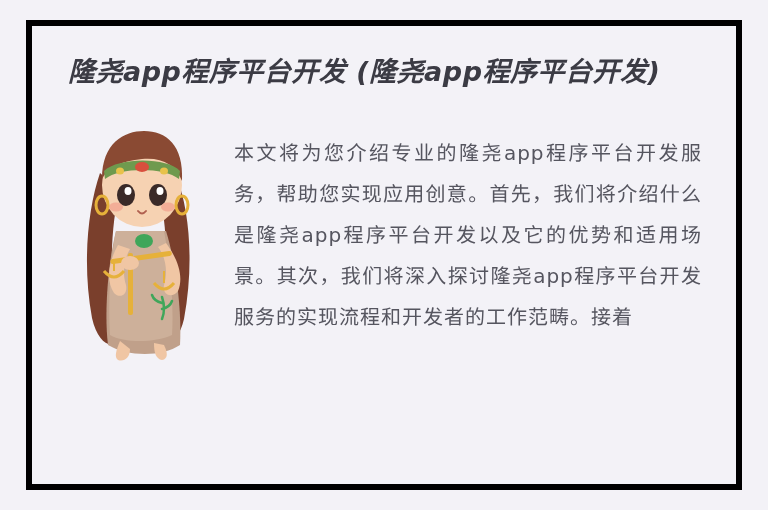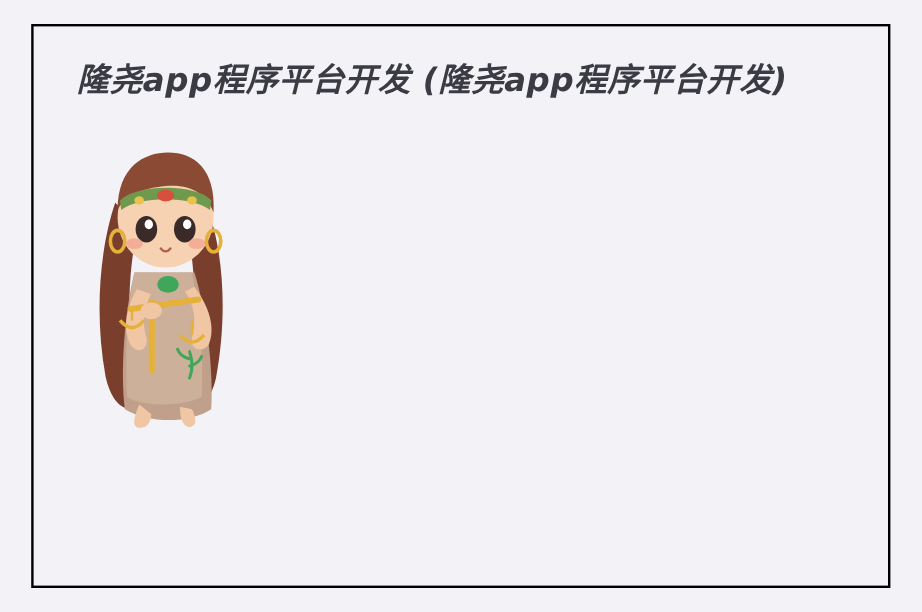--- a/index.html
+++ b/index.html
@@ -20,21 +20,21 @@
     background: #f3f2f7;
     box-sizing: border-box;
     padding: 14px;
   }
   .inner-frame {
     position: absolute;
     left: 26px;
     top: 20px;
     right: 26px;
     bottom: 20px;
-    border: 2px solid #000000;
+    border: 6px solid #000000;
     background: transparent;
   }
   .content {
     position: relative;
     width: 100%;
     height: 100%;
     box-sizing: border-box;
     padding: 26px 34px 0 34px;
   }
   .article-title {
@@ -142,17 +142,18 @@
 
               <ellipse cx="86" cy="128" rx="9" ry="7" fill="#3fa65a"></ellipse>
 
               <ellipse cx="72" cy="150" rx="9" ry="7" fill="#f0c6a4"></ellipse>
 
               <path d="M104 184 q4 12 0 22 M104 190 q-8 -2 -10 -8 M104 196 q8 -2 10 -8" stroke="#3fa65a" stroke-width="2.5" fill="none" stroke-linecap="round"></path>
             </svg>
           </div>
         </div>
 
+        <p class="article-body">本文将为您介绍专业的隆尧app程序平台开发服务，帮助您实现应用创意。首先，我们将介绍什么是隆尧app程序平台开发以及它的优势和适用场景。其次，我们将深入探讨隆尧app程序平台开发服务的实现流程和开发者的工作范畴。接着</p>
       </div>
 
     </div>
   </div>
 </div>
 
 </body></html>

